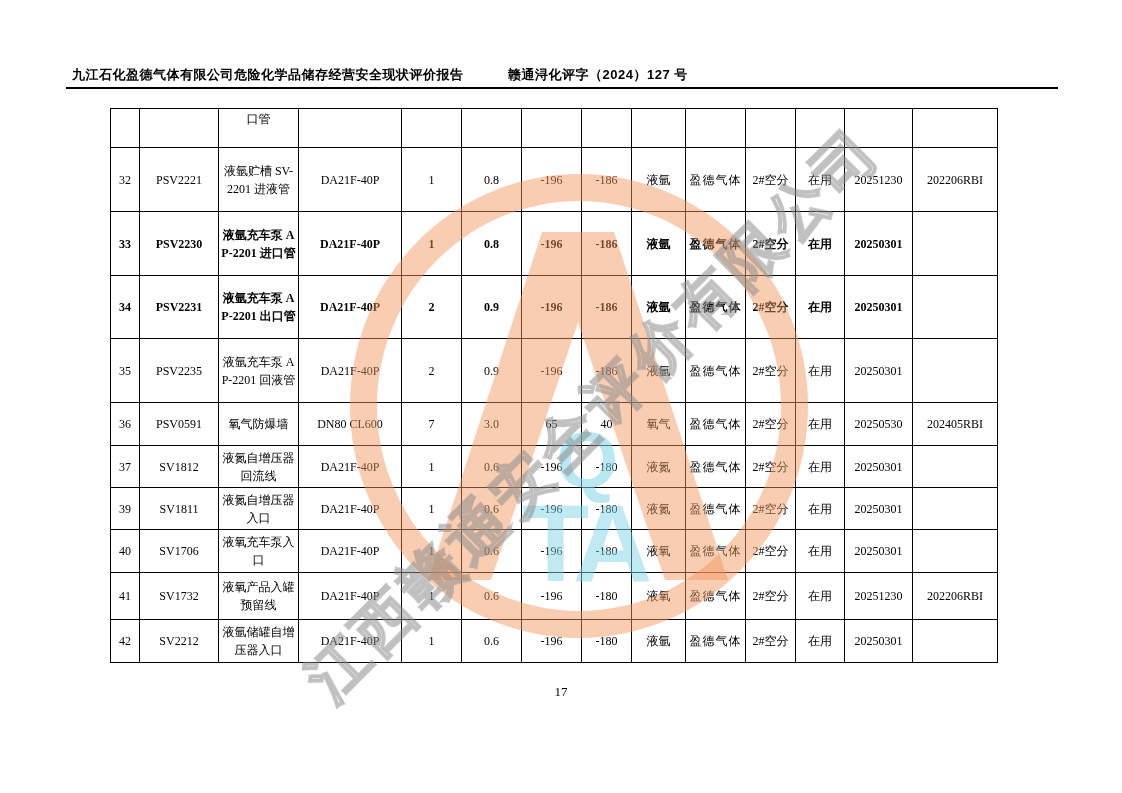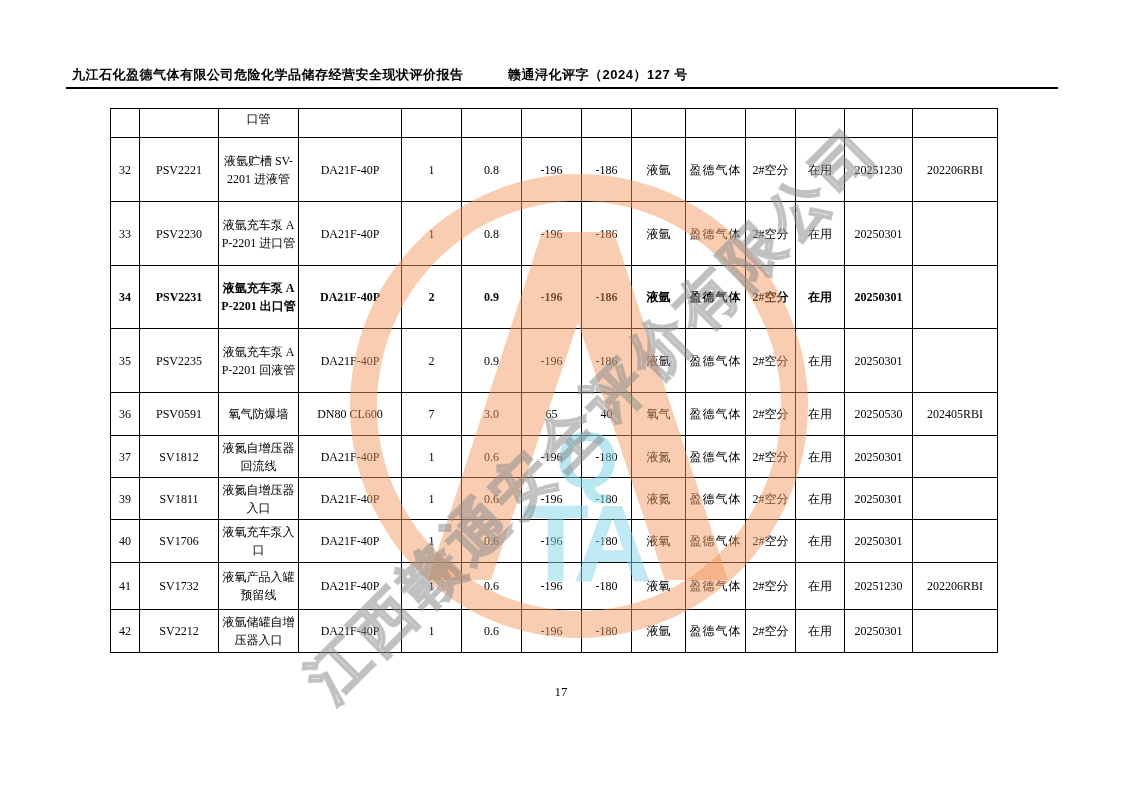--- a/index.html
+++ b/index.html
@@ -98,21 +98,21 @@
         <col style="width: 60px;">
         <col style="width: 50px;">
         <col style="width: 54px;">
         <col style="width: 60px;">
         <col style="width: 50px;">
         <col style="width: 49px;">
         <col style="width: 68px;">
         <col style="width: 85px;">
       </colgroup>
     <tbody id="valve-tbody">
-        <tr class="row-partial" style="height: 29px;">
+        <tr class="row-partial" style="height: 39px;">
           <td class="td-no"></td>
           <td class="td-tag"></td>
           <td class="td-location">口管</td>
           <td class="td-model"></td>
           <td class="td-qty"></td>
           <td class="td-pressure"></td>
           <td class="td-temp1"></td>
           <td class="td-temp2"></td>
           <td class="td-medium"></td>
           <td class="td-owner"></td>
@@ -130,21 +130,21 @@
           <td class="td-pressure">0.8</td>
           <td class="td-temp1">-196</td>
           <td class="td-temp2">-186</td>
           <td class="td-medium">液氩</td>
           <td class="td-owner">盈德气体</td>
           <td class="td-unit">2#空分</td>
           <td class="td-status">在用</td>
           <td class="td-date">20251230</td>
           <td class="td-note">202206RBI</td>
         </tr>
-        <tr style="height: 64px;">
+        <tr style="height: 64px; font-weight: bold;">
           <td class="td-no">33</td>
           <td class="td-tag">PSV2230</td>
           <td class="td-location">液氩充车泵 AP-2201 进口管</td>
           <td class="td-model">DA21F-40P</td>
           <td class="td-qty">1</td>
           <td class="td-pressure">0.8</td>
           <td class="td-temp1">-196</td>
           <td class="td-temp2">-186</td>
           <td class="td-medium">液氩</td>
           <td class="td-owner">盈德气体</td>

